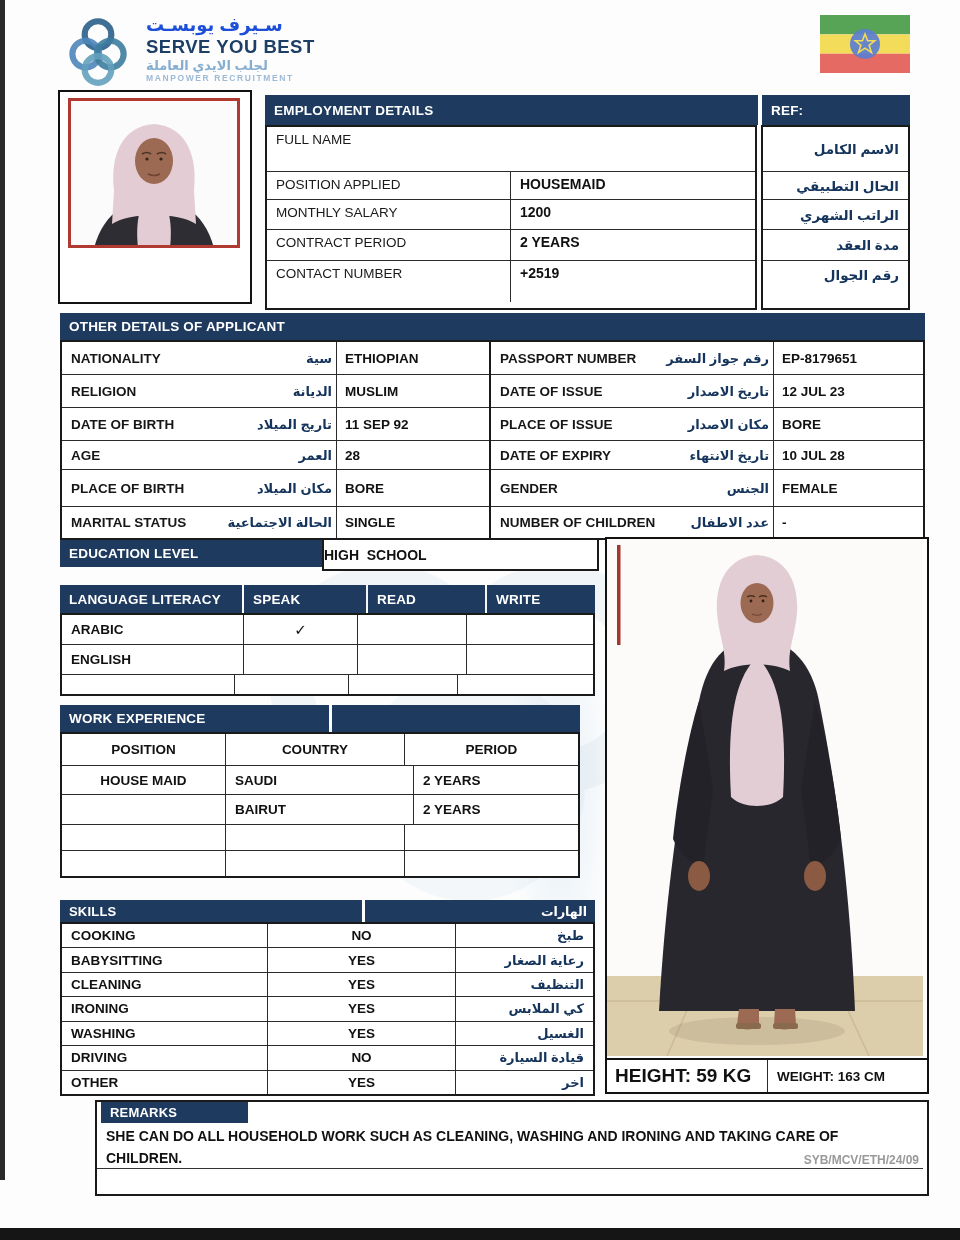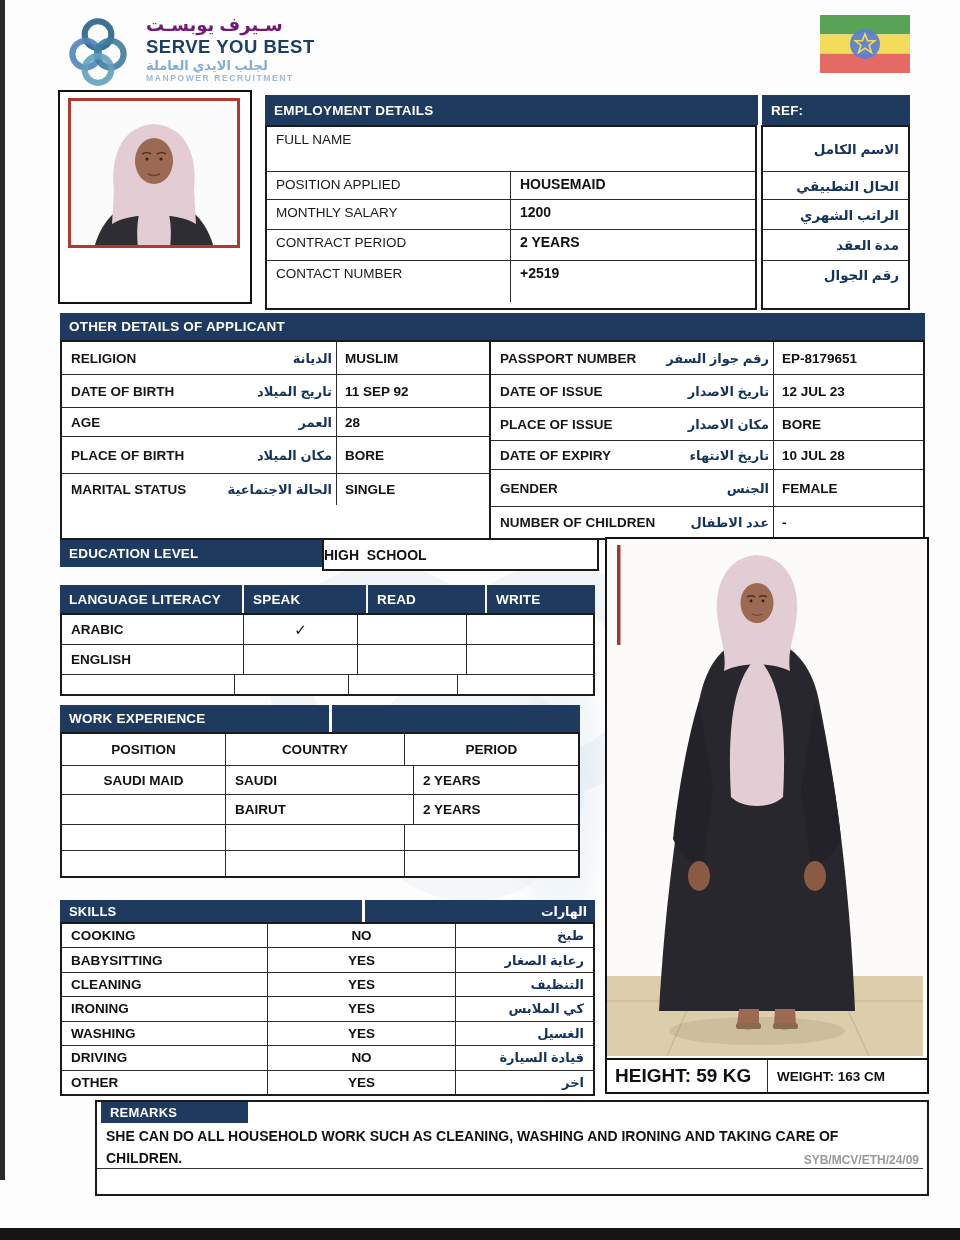--- a/index.html
+++ b/index.html
@@ -63,21 +63,21 @@
   <div class="abs" style="left:60px;top:10px;display:flex;">
     <span>
       <svg width="76" height="80" viewBox="0 0 72 78">
         <circle cx="36" cy="24" r="13" fill="none" stroke="#2a5f88" stroke-width="6" opacity=".9"></circle>
         <circle cx="24" cy="43" r="13" fill="none" stroke="#4f86ba" stroke-width="6" opacity=".9"></circle>
         <circle cx="48" cy="43" r="13" fill="none" stroke="#3d7d9e" stroke-width="6" opacity=".9"></circle>
         <circle cx="36" cy="58" r="13" fill="none" stroke="#63a0bd" stroke-width="6" opacity=".9"></circle>
       </svg>
     </span>
     <div style="margin-left:10px;padding-top:4px;">
-      <div style="font-size:18px;font-weight:700;color:#701a75;">سـيرف يوبسـت</div>
+      <div style="font-size:18px;font-weight:700;color:#1d4ed8;">سـيرف يوبسـت</div>
       <div style="font-size:18.5px;font-weight:700;color:#1d3f66;letter-spacing:.5px;">SERVE YOU BEST</div>
       <div style="font-size:13px;font-weight:700;color:#86aed0;">لجلب الايدي العاملة</div>
       <div style="font-size:8.5px;font-weight:700;color:#9dbad5;letter-spacing:1.6px;">MANPOWER RECRUITMENT</div>
     </div>
   </div>
 
   <div class="abs" style="left:818px;top:13px;background:#fff;padding:2px;">
     <svg width="90" height="58" viewBox="0 0 90 58">
       <rect x="0" y="0" width="90" height="19.4" fill="#57a457"></rect>
       <rect x="0" y="19.4" width="90" height="19.3" fill="#f2dc5a"></rect>
@@ -146,20 +146,27 @@
   </div>
 
   <div class="abs" style="left:60px;top:313px;width:865px;">
     <div class="navy bar" style="height:27px;">
       <span>OTHER DETAILS OF APPLICANT</span>
     </div>
     <div style="display:flex;">
       <div class="og" style="width:430px;">
         <div class="orow" style="height:32px;">
           <div class="olab" style="width:261px;">
+              <span class="en">NATIONALITY</span>
+              <span class="ar">سية</span>
+            </div>
+          <div class="oval">ETHIOPIAN</div>
+        </div>
+        <div class="orow" style="height:32px;">
+          <div class="olab" style="width:261px;">
               <span class="en">RELIGION</span>
               <span class="ar">الديانة</span>
             </div>
           <div class="oval">MUSLIM</div>
         </div>
         <div class="orow" style="height:32px;">
           <div class="olab" style="width:261px;">
               <span class="en">DATE OF BIRTH</span>
               <span class="ar">تاريج الميلاد</span>
             </div>
@@ -287,21 +294,21 @@
       <div style="width:3px;"></div>
       <div class="navy" style="flex:1;"></div>
     </div>
     <div class="tbody">
       <div class="trow" style="height:31px;justify-content:flex-end;">
         <div class="tc cen b" style="width:163px;font-size:13.5px;">POSITION</div>
         <div class="tc bl cen b" style="width:178px;font-size:13.5px;">COUNTRY</div>
         <div class="tc bl cen b" style="flex:1;font-size:13.5px;">PERIOD</div>
       </div>
       <div class="trow" style="height:28px;">
-        <div class="tc cen b" style="width:163px;font-size:13.5px;">SAUDI MAID</div>
+        <div class="tc cen b" style="width:163px;font-size:13.5px;">HOUSE MAID</div>
         <div class="tc bl b" style="width:178px;padding-left:9px;font-size:13.5px;">SAUDI</div>
         <div class="tc bl b" style="flex:1;padding-left:9px;font-size:13.5px;">2 YEARS</div>
       </div>
       <div class="trow" style="height:29px;">
         <div class="tc" style="width:163px;"></div>
         <div class="tc bl b" style="width:178px;padding-left:9px;font-size:13.5px;">BAIRUT</div>
         <div class="tc bl b" style="flex:1;padding-left:9px;font-size:13.5px;">2 YEARS</div>
       </div>
       <div class="trow" style="height:25px;">
         <div class="tc" style="width:163px;"></div>

